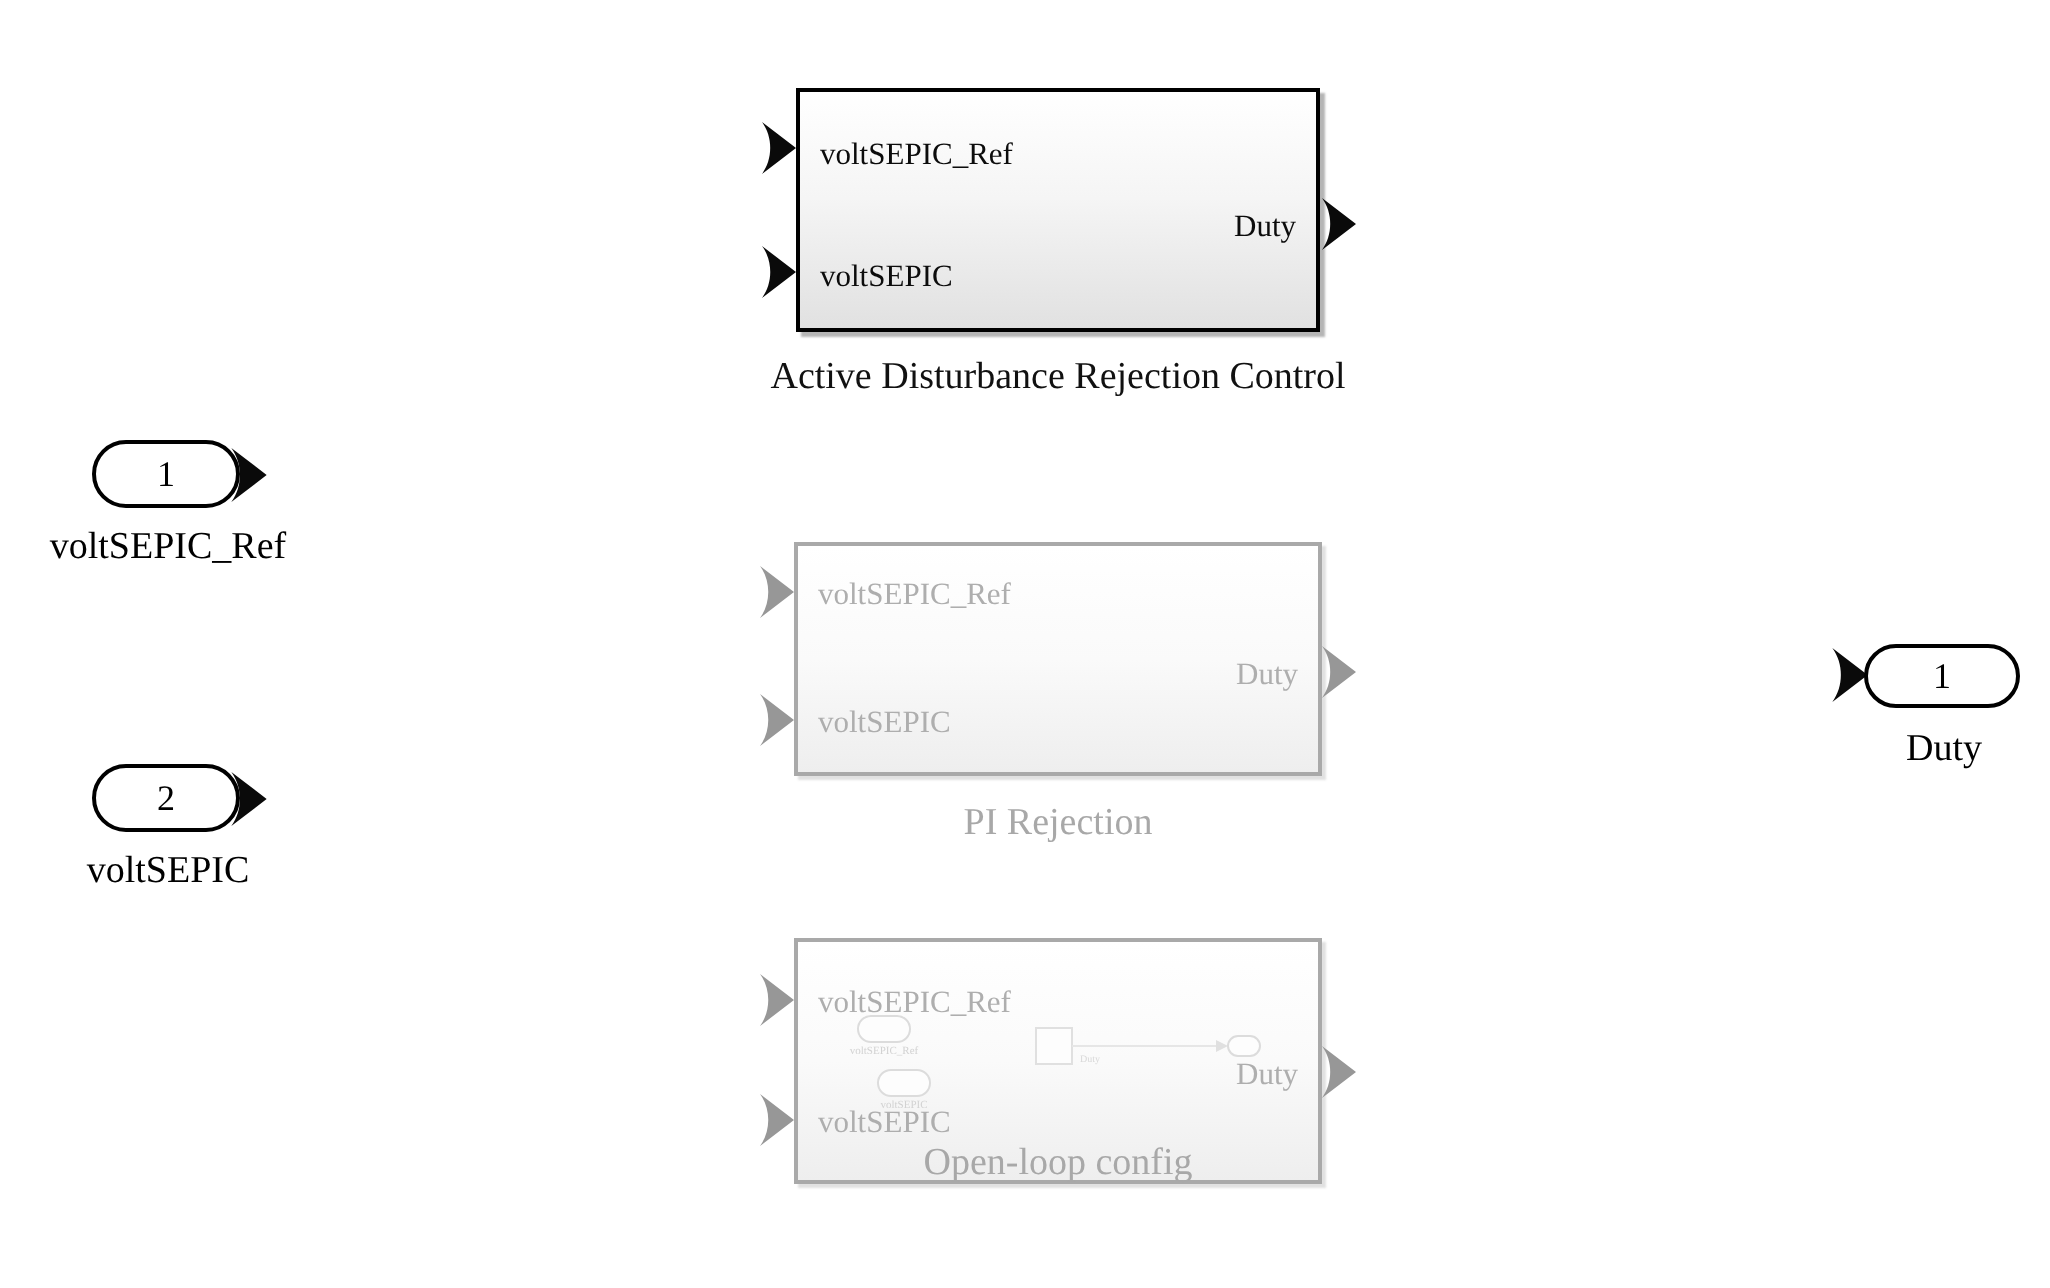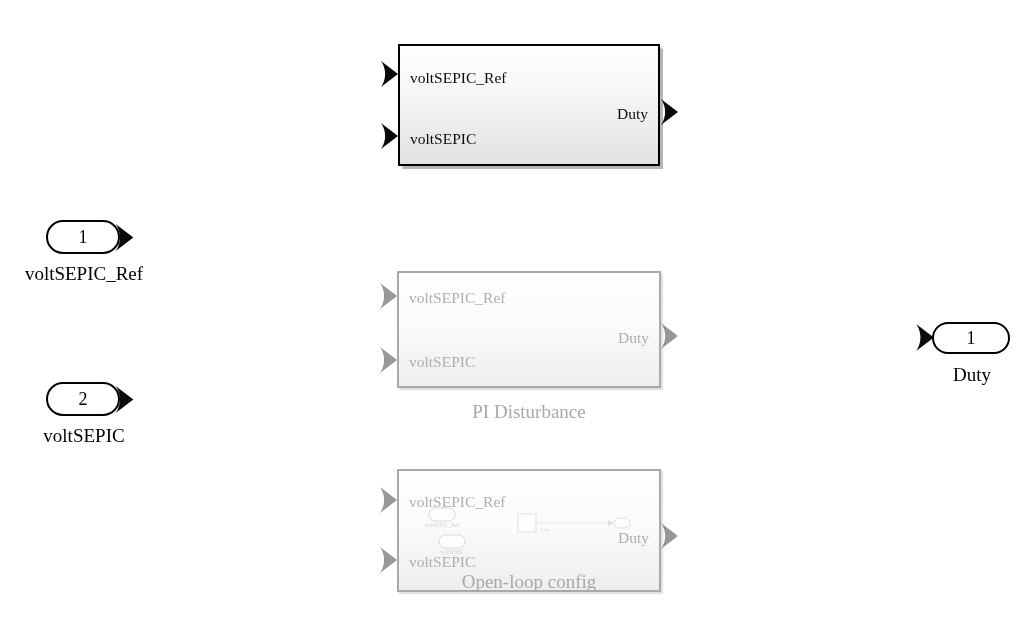--- a/index.html
+++ b/index.html
@@ -57,20 +57,21 @@
     <path d="M0,0 C5.5,7.5 5.5,18.5 0,26 L17,13 Z" fill="#0a0a0a"></path>
   </svg>
   <div class="block active" style="left:398px;top:44px;width:262px;height:122px">
     <span class="pl in" style="top:24px">voltSEPIC_Ref</span>
     <span class="pl in" style="top:85px">voltSEPIC</span>
     <span class="pl out" style="top:60px">Duty</span>
   </div>
   <svg class="arrow" style="left:661px;top:99px" width="17" height="26" viewBox="0 0 17 26">
     <path d="M0,0 C5.5,7.5 5.5,18.5 0,26 L17,13 Z" fill="#0a0a0a"></path>
   </svg>
+  <div class="block-name" style="left:198px;top:177px;width:662px">Active Disturbance Rejection Control</div>
 
   <svg class="arrow" style="left:114px;top:224px;z-index:1" width="21" height="27" viewBox="0 0 17 26">
     <path d="M0,0 C5.5,7.5 5.5,18.5 0,26 L17,13 Z" fill="#0a0a0a"></path>
   </svg>
   <div class="port-oval" style="left:46px;top:220px;width:74px;height:34px">
     <span>1</span>
   </div>
   <div class="port-label" style="left:-16px;top:263px;width:200px">voltSEPIC_Ref</div>
 
   <svg class="arrow" style="left:114px;top:386px;z-index:1" width="21" height="27" viewBox="0 0 17 26">
@@ -88,21 +89,21 @@
     <path d="M0,0 C5.5,7.5 5.5,18.5 0,26 L17,13 Z" fill="#979797"></path>
   </svg>
   <div class="block disabled" style="left:397px;top:271px;width:264px;height:117px">
     <span class="pl in" style="top:17px">voltSEPIC_Ref</span>
     <span class="pl in" style="top:81px">voltSEPIC</span>
     <span class="pl out" style="top:57px">Duty</span>
   </div>
   <svg class="arrow" style="left:661px;top:323px" width="17" height="26" viewBox="0 0 17 26">
     <path d="M0,0 C5.5,7.5 5.5,18.5 0,26 L17,13 Z" fill="#979797"></path>
   </svg>
-  <div class="block-name disabled" style="left:329px;top:400px;width:400px">PI Disturbance</div>
+  <div class="block-name disabled" style="left:329px;top:400px;width:400px">PI Rejection</div>
 
   <svg class="arrow" style="left:380px;top:487px" width="17" height="26" viewBox="0 0 17 26">
     <path d="M0,0 C5.5,7.5 5.5,18.5 0,26 L17,13 Z" fill="#979797"></path>
   </svg>
   <svg class="arrow" style="left:380px;top:547px" width="17" height="26" viewBox="0 0 17 26">
     <path d="M0,0 C5.5,7.5 5.5,18.5 0,26 L17,13 Z" fill="#979797"></path>
   </svg>
   <div class="block disabled" style="left:397px;top:469px;width:264px;height:123px">
 
     <svg class="preview" width="260" height="119" viewBox="0 0 260 119">

